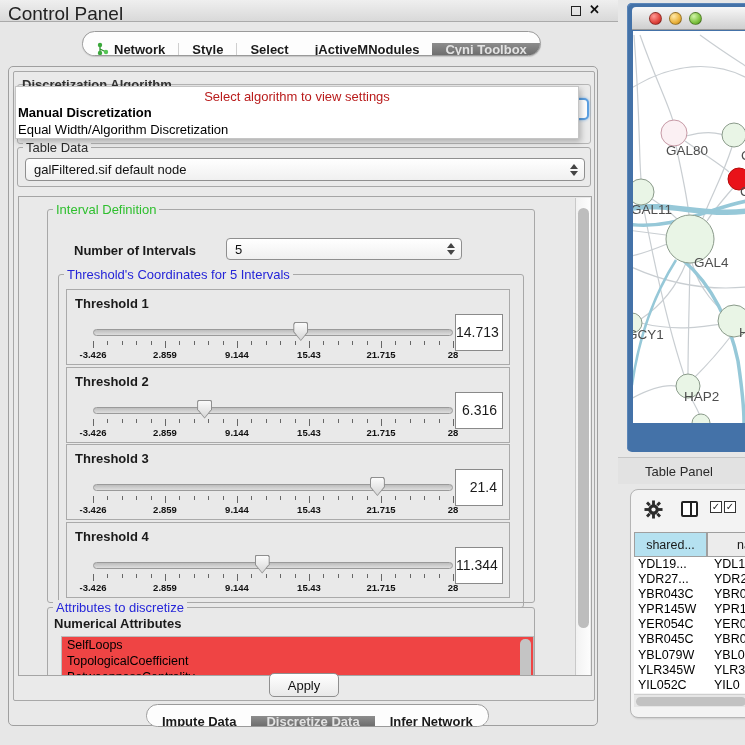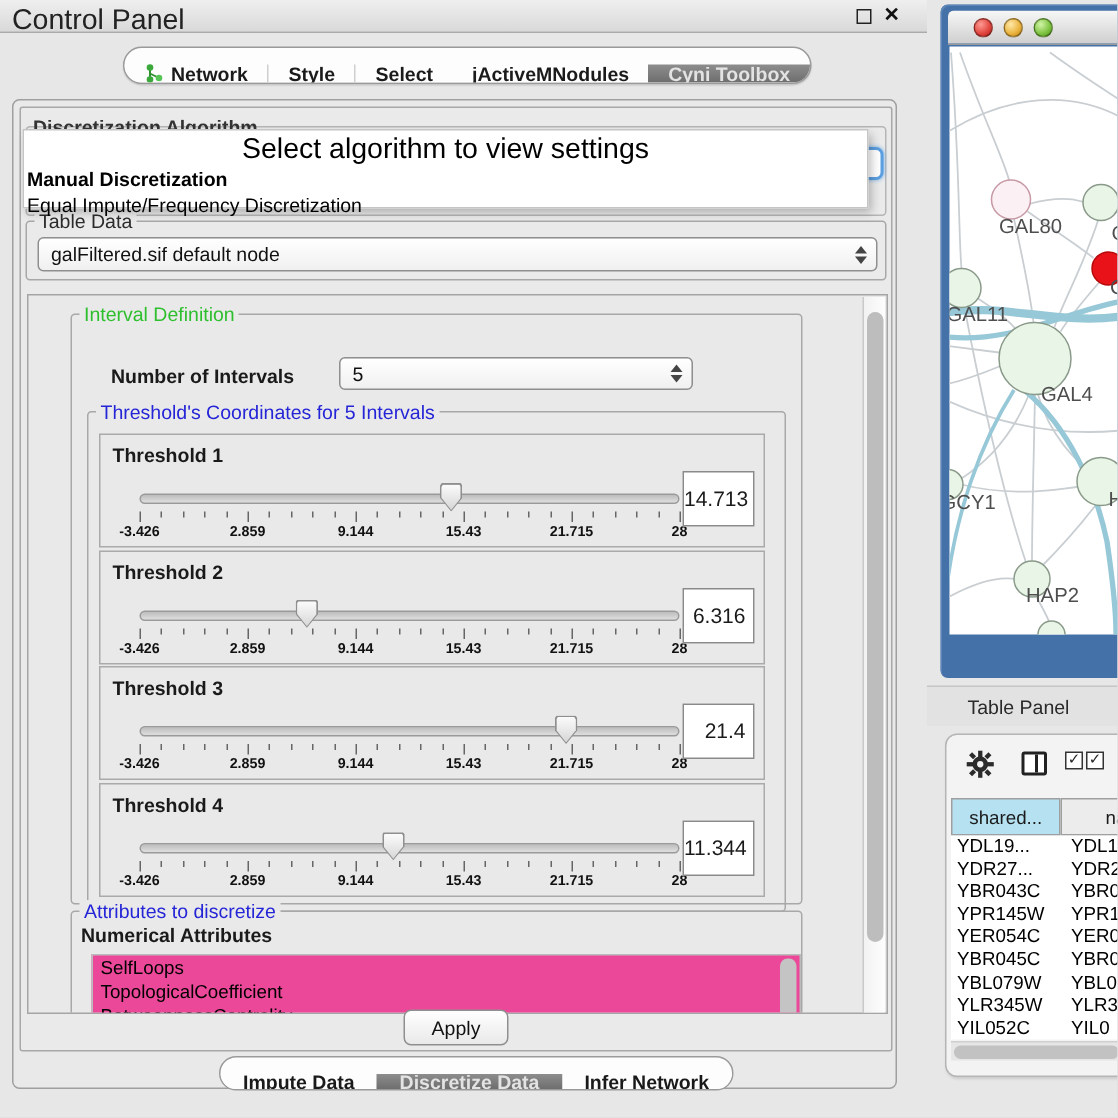--- a/index.html
+++ b/index.html
@@ -42,21 +42,21 @@
   .combo-fragment {
     position:absolute; left:500px; top:26px; width:75px; height:22px;
     background:#fff; border:2px solid #5c9fe0; border-radius:5px;
     box-shadow:0 0 3px #7ab2e8; z-index:2;
   }
   .popup {
     position:absolute; left:1px; top:14px; width:564px; height:53px;
     background:#fff; border:1px solid #c5c5c5; box-shadow:2px 3px 6px rgba(0,0,0,.25);
     z-index:3;
   }
-  .popup-hint { margin-top:2px; text-align:center; font-size:19px; color:#000000; }
+  .popup-hint { margin-top:2px; text-align:center; font-size:13px; color:#b91c1c; }
   .popup-item { padding:1px 2px 0 2px; font-size:13px; color:#000; line-height:16px; }
   .popup-item.bold { font-weight:bold; }
 
   .group { position:absolute; border:1px solid #a8a8a8; border-radius:3px; }
   .group-label { position:absolute; top:-8px; left:5px; padding:0 3px; background:#eaeaea; font-size:13px; }
   .group-label.dark { color:#2b2b2b; }
   .group-label.green { color:#2ebf2e; }
   .group-label.blue { color:#2525d8; }
 
   .tabledata-group { left:3px; top:75px; width:574px; height:40px; background:#eaeaea; }
@@ -86,21 +86,21 @@
   .thr-thumb { position:absolute; top:32px; width:15px; height:19px; background:#8f8f8f;
     clip-path:polygon(8% 0,92% 0,100% 10%,100% 52%,50% 100%,0 52%,0 10%); }
   .thr-thumb::after { content:""; position:absolute; left:1px; top:1px; right:1px; bottom:1px;
     background:linear-gradient(#fbfbfb,#d6d6d6); clip-path:polygon(8% 0,92% 0,100% 10%,100% 52%,50% 100%,0 52%,0 10%); }
   .tick { position:absolute; top:51px; width:1px; background:#666; }
   .tick-label { position:absolute; top:59px; font-size:9.5px; font-weight:bold; color:#111; transform:translateX(-50%); white-space:nowrap; }
   .thr-value { position:absolute; left:388px; top:24px; width:48px; height:37px; background:#fff; border:1px solid #8a8a8a; font-size:14px; line-height:35px; text-align:right; padding-right:5px; }
 
   .attr-group { left:28px; top:410px; width:488px; height:110px; }
   .num-attr { position:absolute; left:6px; top:8px; font-size:13px; font-weight:bold; }
-  .attr-list { position:absolute; left:13px; top:28px; width:473px; height:64px; background:#ec4899; border:1px solid #bbb; overflow:hidden; }
+  .attr-list { position:absolute; left:13px; top:28px; width:473px; height:64px; background:#ef4444; border:1px solid #bbb; overflow:hidden; }
   .attr-item { font-size:12.5px; padding:1px 0 1px 5px; line-height:14px; color:#000; }
   .attr-scroll { position:absolute; right:2px; top:2px; width:11px; height:58px; background:#c4c4c4; border-radius:5px; }
   .v-scrollbar { position:absolute; right:1px; top:1px; width:15px; height:478px; background:linear-gradient(90deg,#f2f2f2,#fdfdfd); border-left:1px solid #c9c9c9; }
   .v-thumb { position:absolute; left:2px; top:10px; width:11px; height:420px; background:#bdbdbd; border-radius:6px; }
 
   .apply-btn {
     position:absolute; left:255px; top:601px; width:70px; height:24px;
     background:linear-gradient(#ffffff,#e9e9e9); border:1px solid #8f8f8f; border-radius:5px;
     font-size:13px; font-family:"Liberation Sans",sans-serif; color:#111;
   }
@@ -192,21 +192,21 @@
     <div class="outer-panel">
       <div class="inner-panel">
 
         <span class="algo-label">Discretization Algorithm</span>
         <div class="algo-box"></div>
         <div class="combo-fragment"></div>
 
         <div class="popup">
           <div class="popup-hint">Select algorithm to view settings</div>
           <div class="popup-item bold">Manual Discretization</div>
-          <div class="popup-item">Equal Impute/Frequency Discretization</div>
+          <div class="popup-item">Equal Width/Algorithm Discretization</div>
         </div>
 
         <div class="group tabledata-group">
           <span class="group-label dark" style="background:#eaeaea">Table Data</span>
           <div class="combo combo-tabledata">
             <span>galFiltered.sif default node</span>
             <span class="spin">
                 <span class="tri-up"></span>
                 <span class="tri-dn"></span>
               </span>

